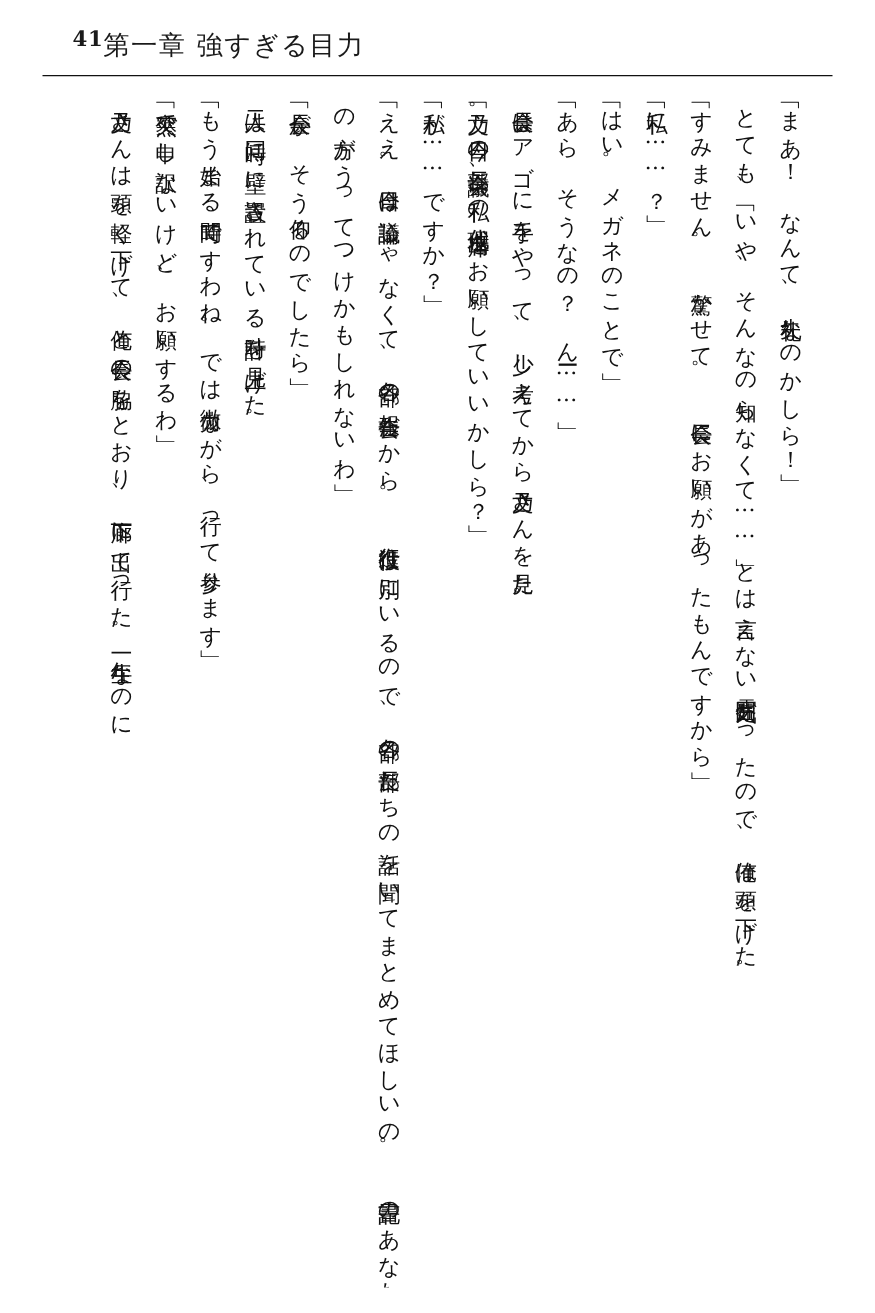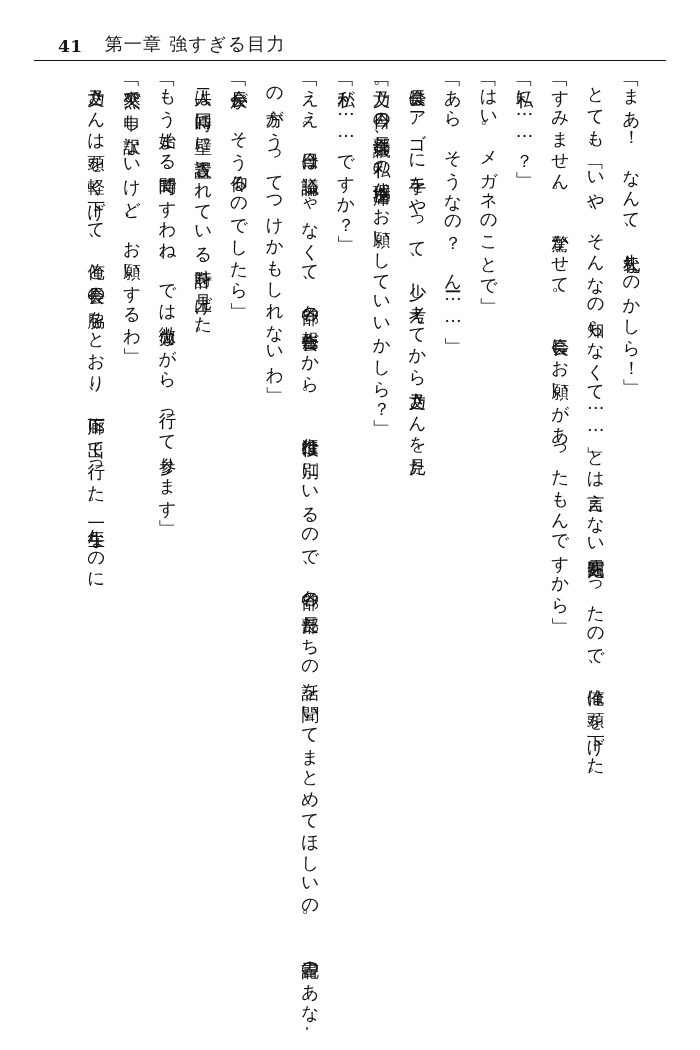--- a/index.html
+++ b/index.html
@@ -21,32 +21,31 @@
     position: relative;
     box-sizing: border-box;
     padding: 22px 34px 20px 34px;
     display: flex;
     flex-direction: column;
   }
   
   .header {
     height: 34px;
     display: flex;
-    align-items: flex-end;
-    gap: 22px;
+    align-items: flex-start;
     flex: 0 0 auto;
     padding-left: 24px;
   }
   .page-number {
     font-size: 17px;
     font-weight: 700;
     letter-spacing: 0.5px;
   }
   .chapter-title {
-    font-size: 18px;
+    font-size: 21px;
     letter-spacing: 1.2px;
     font-weight: 400;
   }
   .rule {
     height: 1px;
     background: #111;
     margin: 4px 0 0 0;
     flex: 0 0 auto;
   }
   

